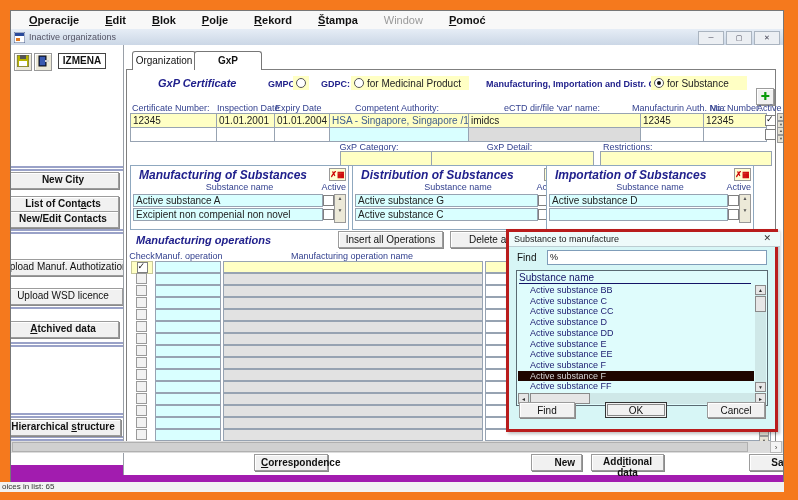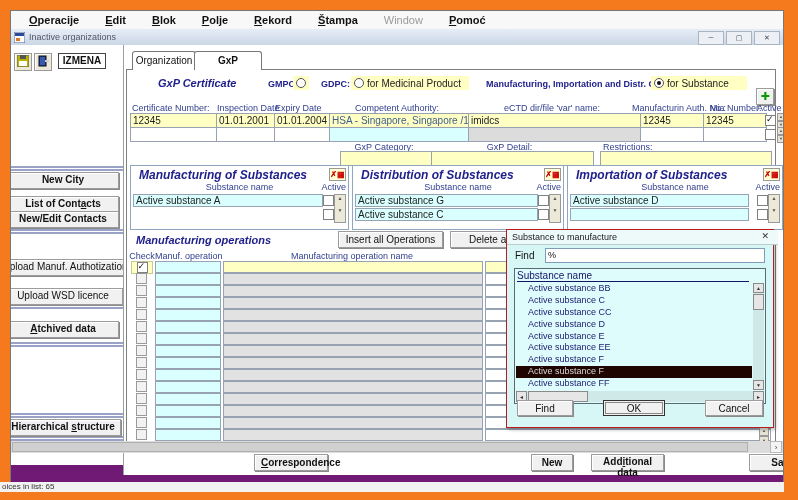--- a/index.html
+++ b/index.html
@@ -1,19 +1,19 @@
 <!DOCTYPE html>
 <html><head>
 <meta charset="utf-8">
 <style>
   html,body{margin:0;padding:0;background:#888;}
   #frame{position:relative;width:798px;height:500px;background:#f5791d;overflow:hidden;
          font-family:"Liberation Sans","DejaVu Sans",sans-serif;}
   
-  #app{position:absolute;left:10px;top:10px;width:772px;height:472px;background:#701a75;
+  #app{position:absolute;left:10px;top:10px;width:772px;height:472px;background:#a21caf;
        border:1px solid #777;overflow:hidden;}
   
   #menubar{position:absolute;left:0;top:0;width:100%;height:18px;background:#f8f8f8;
            display:flex;gap:26px;align-items:center;padding-left:18px;
            font-size:11px;font-weight:bold;color:#111;}
   .menu-item{cursor:default;white-space:nowrap;}
   .menu-item.disabled{color:#9a9a9a;font-weight:normal;}
   
   #titlebar{position:absolute;left:0;top:18px;width:100%;height:16px;
             background:linear-gradient(#e6edf6,#cbd7e6);border-bottom:1px solid #aab;
@@ -87,21 +87,21 @@
   .op-row .c-check{position:absolute;left:4px;top:0;width:20px;height:11px;display:flex;
                    align-items:center;justify-content:center;}
   .op-row.first .c-check{background:#ffffc4;border:1px solid #c8c89a;}
   .op-cell{position:absolute;top:0;height:10px;border:1px solid #97a3b2;background:#fff;}
   .op-op{left:28px;width:64px;background:#d9ffff;}
   .op-name{left:96px;width:258px;background:#e2e2e2;}
   .op-c4{left:358px;width:284px;background:#fff;}
   .op-row.first .op-name,.op-row.first .op-c4{background:#ffffc4;}
   
   #dialog{position:absolute;left:495px;top:218px;width:266px;height:197px;background:#d7f6f6;
-          border:1px solid #b91c1c;box-shadow:2px 2px 3px rgba(0,0,0,.25);z-index:20;}
+          border:3px solid #b91c1c;box-shadow:2px 2px 3px rgba(0,0,0,.25);z-index:20;}
   #dlg-title{position:absolute;left:0;top:0;width:100%;height:14px;background:#eefafa;
              border-bottom:1px solid #bccdd2;font-size:9px;color:#222;line-height:14px;padding-left:5px;}
   #dlg-x{position:absolute;right:4px;top:1px;font-size:9px;color:#333;}
   #dlg-find-lb{position:absolute;left:8px;top:20px;font-size:10px;color:#111;}
   #dlg-find{position:absolute;left:38px;top:18px;width:216px;height:13px;background:#fff;
             border:1px solid #7f9db9;font-size:9px;line-height:13px;padding-left:2px;color:#111;}
   #dlg-list{position:absolute;left:7px;top:38px;width:250px;height:134px;background:#dffcfc;
             border:1px solid #5a6a72;}
   #dlg-hdr{position:absolute;left:2px;top:1px;width:232px;font-size:10px;color:#141466;
            border-bottom:1px solid #141466;}
@@ -114,21 +114,21 @@
   .vsb .thumb{position:absolute;left:0;top:11px;width:11px;height:16px;background:#e6e6e6;
               border:1px solid #8a8a8a;box-sizing:border-box;}
   .hsb{position:absolute;left:1px;bottom:1px;width:248px;height:11px;background:#cfe8e8;}
   .hsb .arr{position:absolute;top:0;width:11px;height:11px;background:#e6e6e6;border:1px solid #8a8a8a;
             font-size:5px;text-align:center;line-height:10px;color:#333;box-sizing:border-box;}
   .hsb .thumb{position:absolute;left:12px;top:0;width:60px;height:11px;background:#e6e6e6;
               border:1px solid #8a8a8a;box-sizing:border-box;}
   .dlg-btn{position:absolute;top:170px;height:16px;font-size:10px;}
   
   .fbtn{position:absolute;top:409px;height:17px;font-weight:bold;font-size:10px;}
-  .fb0{left:130px;width:74px;} .fb1{left:407px;width:42px;} .fb2{left:467px;width:73px;}
+  .fb0{left:130px;width:74px;} .fb1{left:407px;width:51px;text-align:right;} .fb2{left:467px;width:73px;}
   .fb3{left:625px;width:68px;}
   #app-hsb{position:absolute;left:0;top:430px;width:772px;height:12px;background:#dcdcdc;}
   #app-hsb .thumb{position:absolute;left:1px;top:1px;width:736px;height:10px;background:#d0d0d0;border:1px solid #b0b0b0;box-sizing:border-box;}
   #app-hsb .arr{position:absolute;right:1px;top:0;width:12px;height:12px;background:#f4f4f4;border:1px solid #b8b8b8;
                 font-size:8px;line-height:11px;text-align:center;color:#444;box-sizing:border-box;}
   
   #statusbar{position:absolute;left:0;top:482px;width:782px;height:10px;background:#f2f2f2;
              font-size:8px;color:#333;line-height:10px;padding-left:2px;}
   u{text-underline-offset:1px;}
 </style>
@@ -254,49 +254,50 @@
         <div class="f fc" style="left:202px;top:57px;width:136px;"></div>
         <div class="f fg" style="left:341px;top:57px;width:168px;"></div>
         <div class="f" style="left:513px;top:57px;width:60px;"></div>
         <div class="f" style="left:576px;top:57px;width:58px;"></div>
         <span class="cb" style="position:absolute;left:638px;top:59px;"></span>
         <div class="spin" style="left:650px;top:57px;">
             <div>▲</div>
             <div>▼</div>
           </div>
 
-        <div class="lb" style="left:213px;top:72px;width:88px;text-align:center;">GxP Category:</div>
+        <div class="lb" style="left:198px;top:72px;width:88px;text-align:center;">GxP Category:</div>
         <div class="lb" style="left:304px;top:72px;width:157px;text-align:center;">GxP Detail:</div>
         <div class="lb" style="left:476px;top:72px;text-align:center;">Restrictions:</div>
         <div class="f fy" style="left:213px;top:81px;width:88px;"></div>
         <div class="f fy" style="left:304px;top:81px;width:157px;"></div>
         <div class="f fy" style="left:473px;top:81px;width:166px;"></div>
 
         <div class="sbox" style="left:3px;width:217px;">
           <div class="sbox-title">Manufacturing of Substances</div>
           <button class="del-btn">✗▦</button>
           <div class="sbox-colhdr">Substance name</div>
           <div class="sbox-active">Active</div>
           <div class="srow-f" style="top:28px;width:184px;">Active substance A</div>
+          <div class="srow-f" style="top:42px;width:184px;">Excipient non compenial non novel</div>
           <span class="cb" style="position:absolute;right:14px;top:29px;"></span>
           <span class="cb" style="position:absolute;right:14px;top:43px;"></span>
           <div class="mini-sb">▲<br><br>▼</div>
         </div>
         <div class="sbox" style="left:225px;width:210px;">
           <div class="sbox-title">Distribution of Substances</div>
           <button class="del-btn">✗▦</button>
           <div class="sbox-colhdr">Substance name</div>
           <div class="sbox-active">Active</div>
           <div class="srow-f" style="top:28px;width:177px;">Active substance G</div>
           <div class="srow-f" style="top:42px;width:177px;">Active substance C</div>
           <span class="cb" style="position:absolute;right:14px;top:29px;"></span>
           <span class="cb" style="position:absolute;right:14px;top:43px;"></span>
           <div class="mini-sb">▲<br><br>▼</div>
         </div>
-        <div class="sbox" style="left:440px;width:206px;padding-left:8px;">
+        <div class="sbox" style="left:419px;width:206px;">
           <div class="sbox-title">Importation of Substances</div>
           <button class="del-btn">✗▦</button>
           <div class="sbox-colhdr">Substance name</div>
           <div class="sbox-active">Active</div>
           <div class="srow-f" style="top:28px;width:173px;">Active substance D</div>
           <div class="srow-f" style="top:42px;width:173px;"></div>
           <span class="cb" style="position:absolute;right:14px;top:29px;"></span>
           <span class="cb" style="position:absolute;right:14px;top:43px;"></span>
           <div class="mini-sb">▲<br><br>▼</div>
         </div>
@@ -459,20 +460,21 @@
       <span id="dlg-x">✕</span>
       <div id="dlg-find-lb">Find</div>
       <div id="dlg-find">%</div>
       <div id="dlg-list">
         <div id="dlg-hdr">Substance name</div>
         <div id="dlg-items">
             <div class="dlg-item">Active substance BB</div>
             <div class="dlg-item">Active substance C</div>
             <div class="dlg-item">Active substance CC</div>
             <div class="dlg-item">Active substance D</div>
+            <div class="dlg-item">Active substance DD</div>
             <div class="dlg-item">Active substance E</div>
             <div class="dlg-item">Active substance EE</div>
             <div class="dlg-item">Active substance F</div>
             <div class="dlg-item selected">Active substance F</div>
             <div class="dlg-item">Active substance FF</div>
           </div>
         <div class="vsb">
           <div class="arr" style="top:0;">▲</div>
           <div class="thumb"></div>
           <div class="arr" style="bottom:0;">▼</div>

